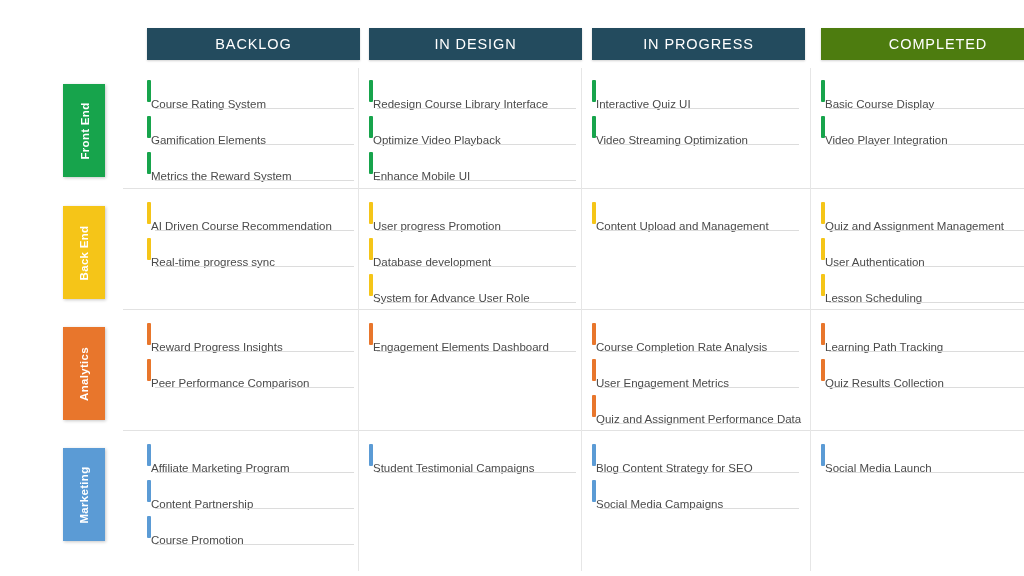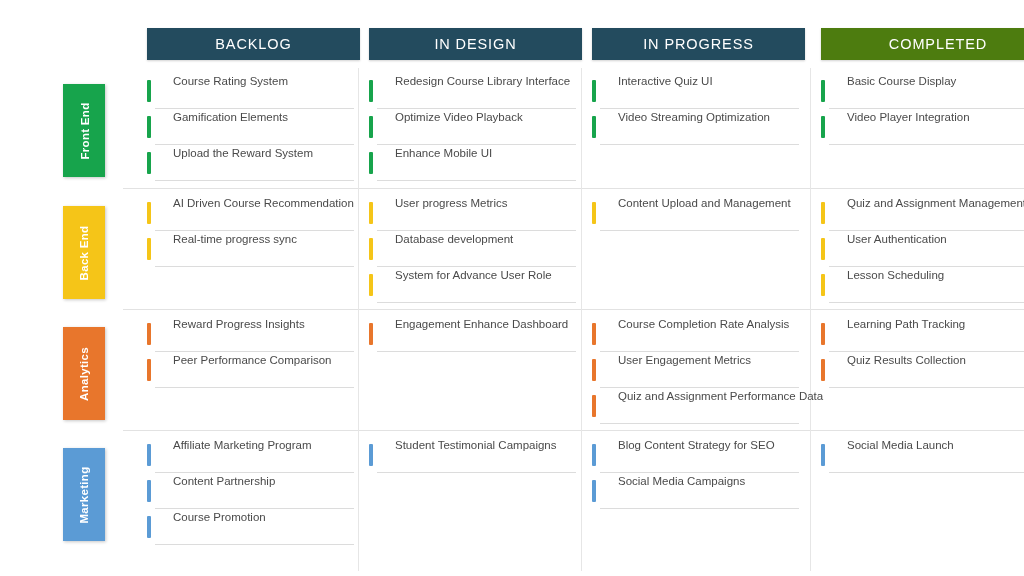--- a/index.html
+++ b/index.html
@@ -78,22 +78,22 @@
 
   
   .cell {
     position: absolute;
     box-sizing: border-box;
   }
   .card {
     position: relative;
     height: 36px;
     display: flex;
-    align-items: flex-start;
-    padding-left: 26px;
+    align-items: flex-end;
+    padding-left: 4px;
     box-sizing: border-box;
   }
   .card .accent {
     position: absolute;
     left: 0;
     top: 5px;
     width: 4px;
     height: 22px;
     border-radius: 1px;
   }
@@ -164,21 +164,21 @@
           <div class="card-text">Course Rating System</div>
           <div class="underline"></div>
         </div>
         <div class="card">
           <div class="accent" style="background: rgb(23, 164, 76);"></div>
           <div class="card-text">Gamification Elements</div>
           <div class="underline"></div>
         </div>
         <div class="card">
           <div class="accent" style="background: rgb(23, 164, 76);"></div>
-          <div class="card-text">Upload the Reward System</div>
+          <div class="card-text">Metrics the Reward System</div>
           <div class="underline"></div>
         </div>
       </div>
       <div class="cell" style="left: 334px; top: 75px; width: 213px; height: 112px;">
         <div class="card">
           <div class="accent" style="background: rgb(23, 164, 76);"></div>
           <div class="card-text">Redesign Course Library Interface</div>
           <div class="underline"></div>
         </div>
         <div class="card">
@@ -224,21 +224,21 @@
         </div>
         <div class="card">
           <div class="accent" style="background: rgb(245, 197, 24);"></div>
           <div class="card-text">Real-time progress sync</div>
           <div class="underline"></div>
         </div>
       </div>
       <div class="cell" style="left: 334px; top: 197px; width: 213px; height: 112px;">
         <div class="card">
           <div class="accent" style="background: rgb(245, 197, 24);"></div>
-          <div class="card-text">User progress Metrics</div>
+          <div class="card-text">User progress Promotion</div>
           <div class="underline"></div>
         </div>
         <div class="card">
           <div class="accent" style="background: rgb(245, 197, 24);"></div>
           <div class="card-text">Database development</div>
           <div class="underline"></div>
         </div>
         <div class="card">
           <div class="accent" style="background: rgb(245, 197, 24);"></div>
           <div class="card-text">System for Advance User Role</div>
@@ -277,21 +277,21 @@
         </div>
         <div class="card">
           <div class="accent" style="background: rgb(232, 118, 44);"></div>
           <div class="card-text">Peer Performance Comparison</div>
           <div class="underline"></div>
         </div>
       </div>
       <div class="cell" style="left: 334px; top: 318px; width: 213px; height: 112px;">
         <div class="card">
           <div class="accent" style="background: rgb(232, 118, 44);"></div>
-          <div class="card-text">Engagement Enhance Dashboard</div>
+          <div class="card-text">Engagement Elements Dashboard</div>
           <div class="underline"></div>
         </div>
       </div>
       <div class="cell" style="left: 557px; top: 318px; width: 213px; height: 112px;">
         <div class="card">
           <div class="accent" style="background: rgb(232, 118, 44);"></div>
           <div class="card-text">Course Completion Rate Analysis</div>
           <div class="underline"></div>
         </div>
         <div class="card">

